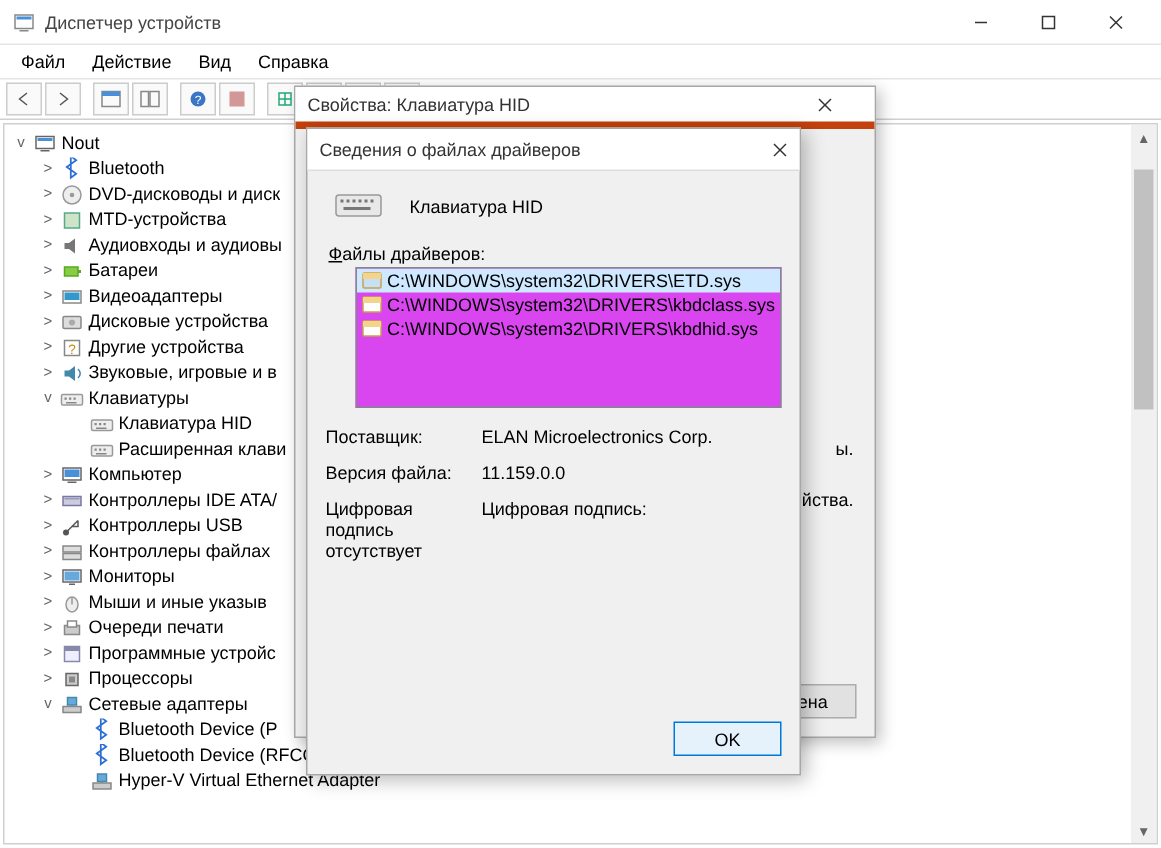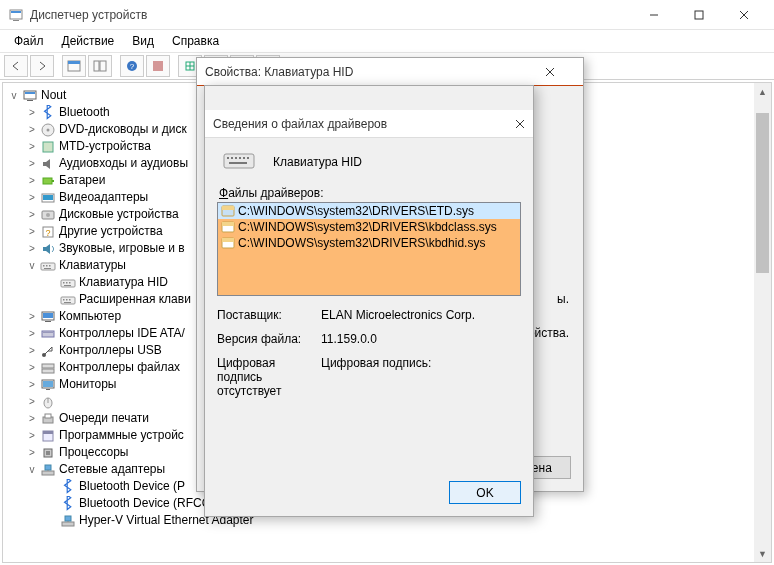--- a/index.html
+++ b/index.html
@@ -84,56 +84,57 @@
   .dlg1 {
     position:absolute;
     left:196px; top:57px;
     width:388px; height:435px;
     border:1px solid #a7a7a7;
     box-shadow:3px 3px 10px rgba(0,0,0,.25);
     background:#f0f0f0;
   }
   .dlg1 .dtitle {
     height:28px; display:flex; align-items:center;
-    padding:0 8px; background:#fff; border-bottom:1px solid #c2410c;
+    padding:0 8px; background:#fff; border-bottom:5px solid #c2410c;
   }
   .dlg1 .dtitle .t { flex:1; color:#333; }
   .dlg1 .close-x { width:30px; text-align:center; color:#555; }
   .dlg1 .btns { position:absolute; right:12px; bottom:12px; display:flex; gap:8px; }
   .btn {
     min-width:72px; height:23px; border:1px solid #adadad;
     background:#e1e1e1; display:flex; align-items:center; justify-content:center;
     font-size:12px;
   }
   
   .dlg2 {
     position:absolute;
     left:204px; top:85px;
     width:330px; height:432px;
     border:1px solid #a7a7a7;
     box-shadow:3px 3px 12px rgba(0,0,0,.28);
     background:#f0f0f0;
   }
   .dlg2 .dtitle {
     height:28px; display:flex; align-items:center;
-    padding:0 8px; background:#fff; border-bottom:1px solid #ddd;margin-top:24px;
+    padding:0 8px; background:#fff; border-bottom:1px solid #ddd;
   }
   .dlg2 .dtitle .t { flex:1; color:#333; }
   .dlg2 .body {
     padding:12px 12px 50px 12px;
   }
   .dlg2 .hdr-row { display:flex; align-items:center; margin-bottom:12px; }
   .dlg2 .hdr-row .kbd-ic { width:32px; height:24px; margin-right:18px; margin-left:6px; }
   .dlg2 .group-label { margin:4px 0 2px 2px; }
   .dlg2 .u { text-decoration:underline; }
   .file-list {
     border:1px solid #828790;
-    background:#fdba74;
+    background:#d946ef;
     height:94px;
     overflow:hidden;
+    margin-left:20px;
   }
   .file-row {
     display:flex; align-items:center; height:16px;
     padding:0 2px;
   }
   .file-row.sel { background:#cde8ff; }
   .file-row .fic { width:16px; height:14px; margin-right:2px; display:flex; align-items:center; justify-content:center; }
   .meta-grid {
     margin-top:12px;
     display:grid;
@@ -445,20 +446,21 @@
         <span class="lbl">Мониторы</span>
       </div>
       <div class="node d1">
         <span class="tw">&gt;</span>
         <span class="ic">
           <svg width="16" height="16">
             <ellipse cx="8" cy="9" rx="4" ry="5" fill="#eee" stroke="#999"></ellipse>
             <line x1="8" y1="4" x2="8" y2="9" stroke="#999"></line>
           </svg>
         </span>
+        <span class="lbl">Мыши и иные указыв</span>
       </div>
       <div class="node d1">
         <span class="tw">&gt;</span>
         <span class="ic">
           <svg width="16" height="16">
             <rect x="3" y="6" width="10" height="6" fill="#ccc" stroke="#888"></rect>
             <rect x="5" y="3" width="6" height="4" fill="#fff" stroke="#888"></rect>
           </svg>
         </span>
         <span class="lbl">Очереди печати</span>

